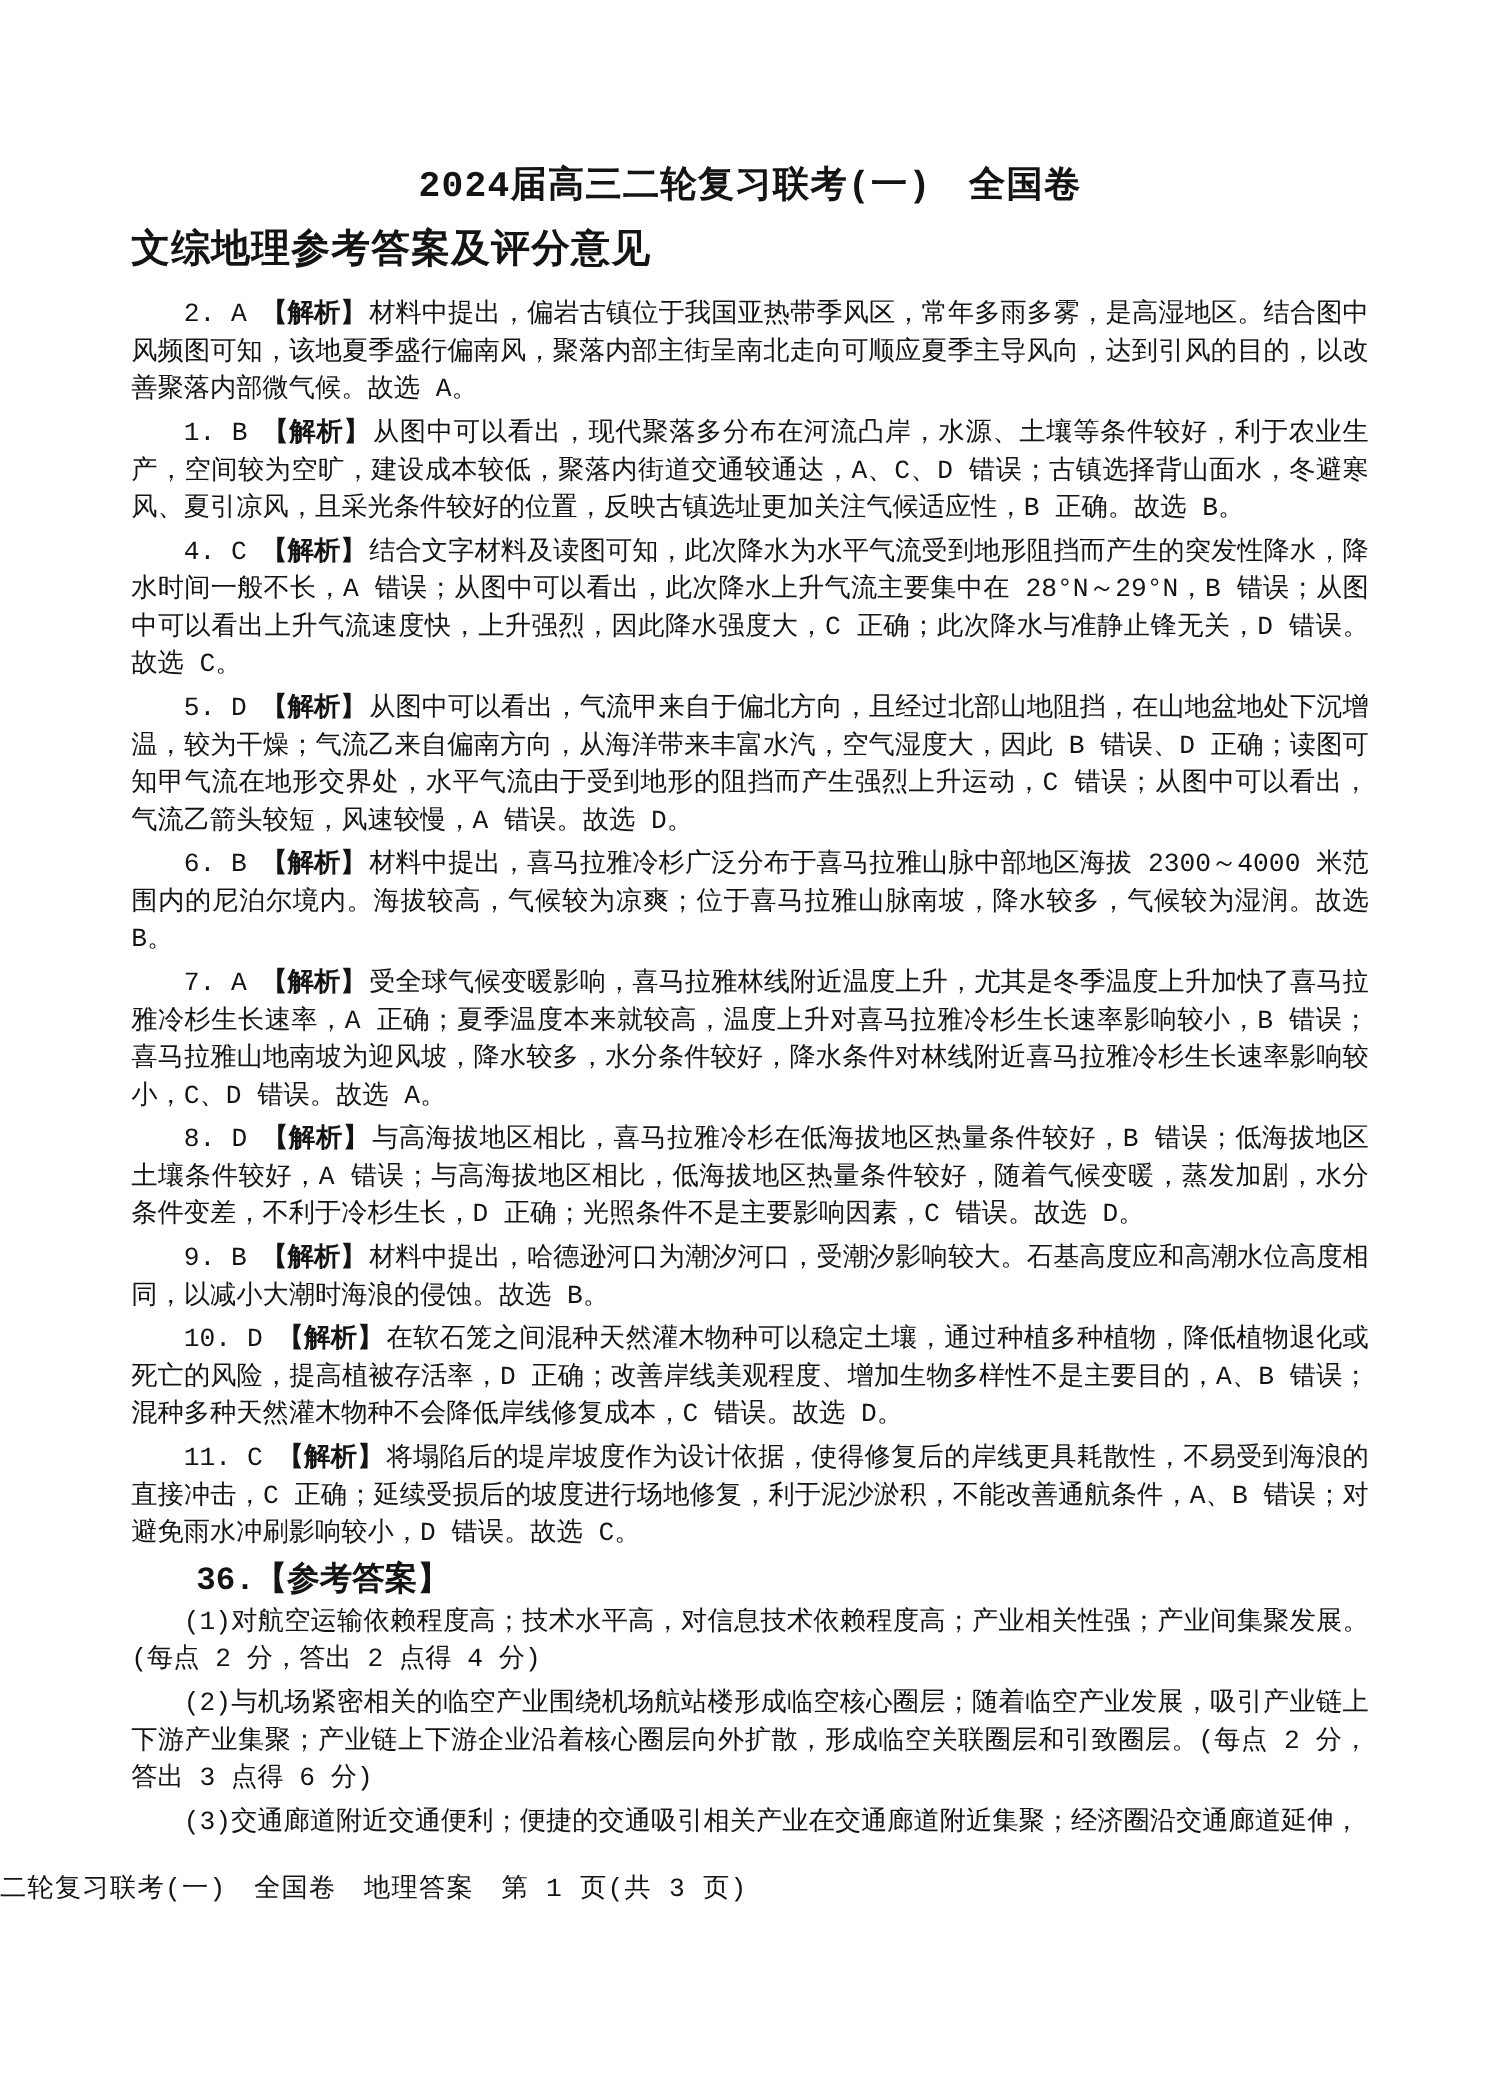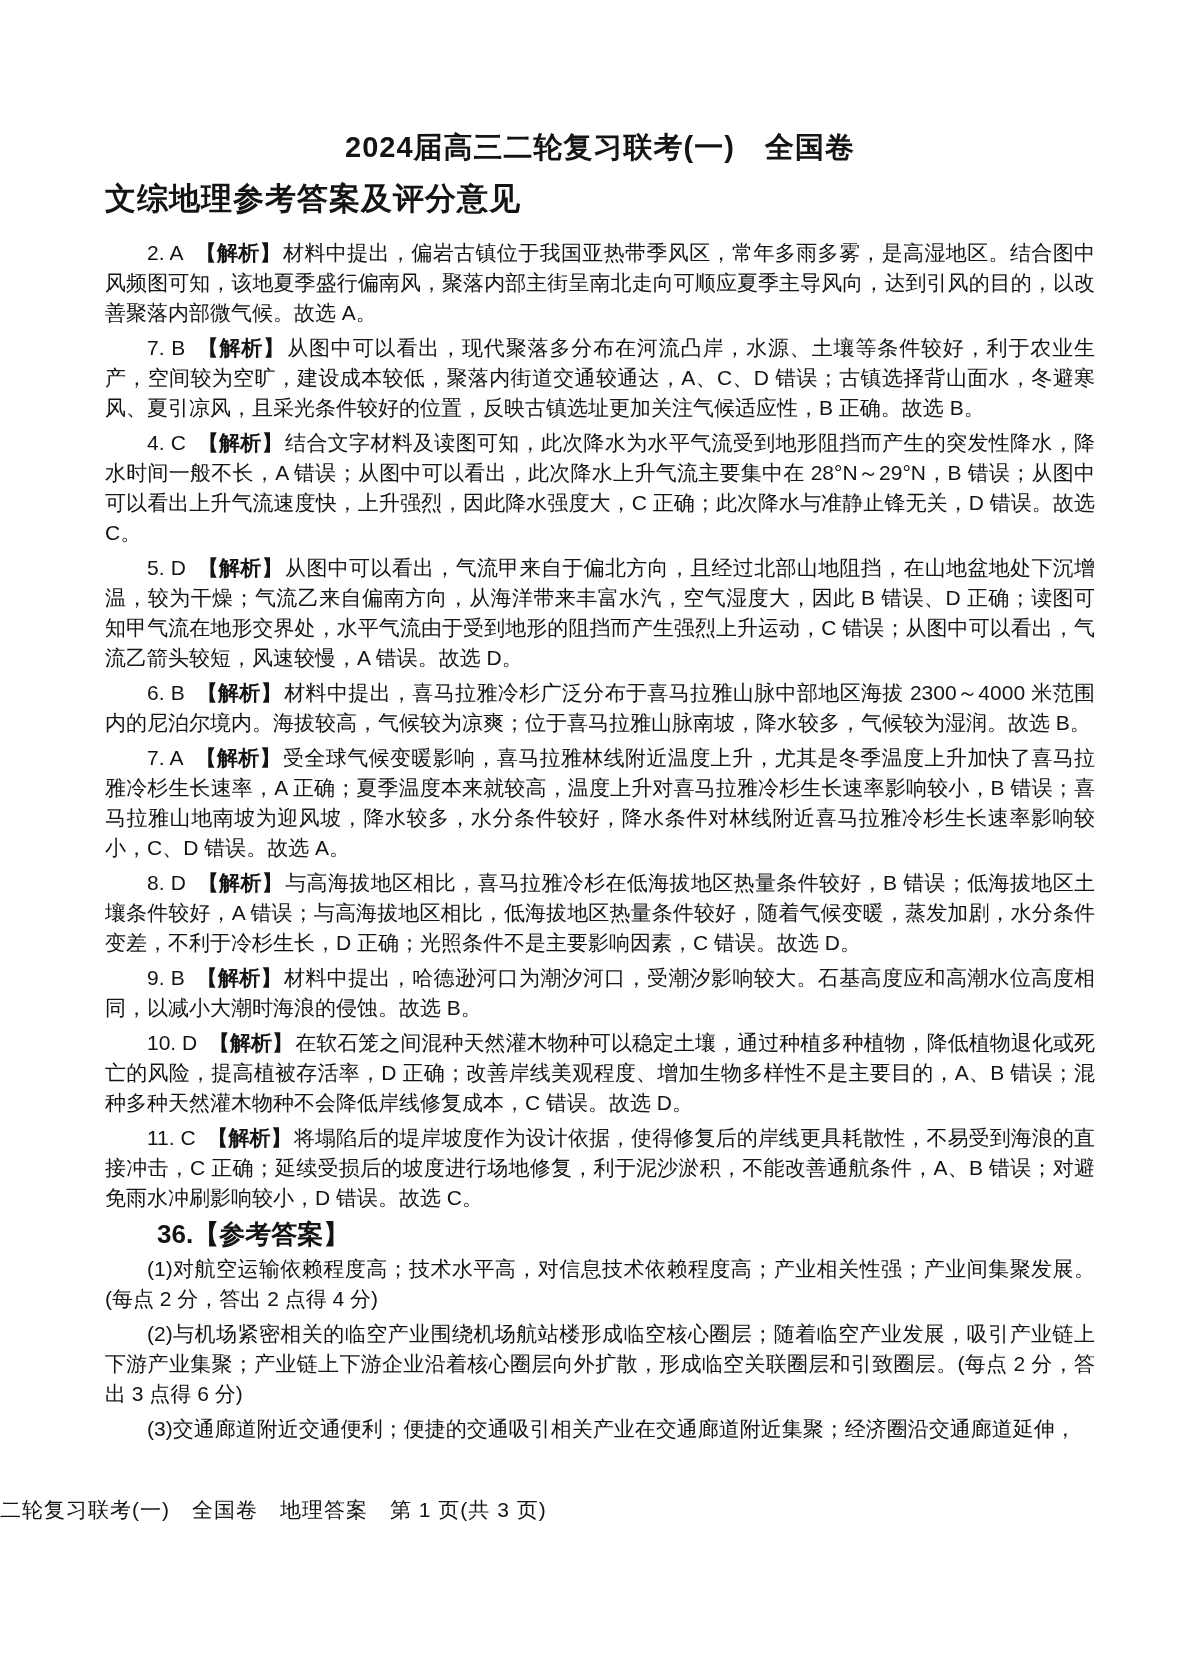--- a/index.html
+++ b/index.html
@@ -6,21 +6,21 @@
     margin: 0;
     padding: 0;
     background: #e8e8e8;
   }
   .page {
     position: relative;
     width: 1200px;
     height: 1672px;
     margin: 0 auto;
     background: #ffffff;
-    font-family: Liberation Sans, sans-serif;
+    font-family: Liberation Mono, monospace;
     color: #141414;
     box-sizing: border-box;
   }
   .content {
     width: 990px;
     margin: 0 auto;
     padding-top: 128px;
   }
   .title1 {
     font-size: 29px;
@@ -72,21 +72,21 @@
 
 <div class="page">
   <div class="content">
 
     <h1 class="title1">2024届高三二轮复习联考(一)　全国卷</h1>
     <h2 class="title2">文综地理参考答案及评分意见</h2>
 
 
     <p class="para"><span class="num">2. A</span><span class="marker">【解析】</span><span>材料中提出，偏岩古镇位于我国亚热带季风区，常年多雨多雾，是高湿地区。结合图中风频图可知，该地夏季盛行偏南风，聚落内部主街呈南北走向可顺应夏季主导风向，达到引风的目的，以改善聚落内部微气候。故选 A。</span></p>
 
-    <p class="para"><span class="num">7. B</span><span class="marker">【解析】</span><span>从图中可以看出，现代聚落多分布在河流凸岸，水源、土壤等条件较好，利于农业生产，空间较为空旷，建设成本较低，聚落内街道交通较通达，A、C、D 错误；古镇选择背山面水，冬避寒风、夏引凉风，且采光条件较好的位置，反映古镇选址更加关注气候适应性，B 正确。故选 B。</span></p>
+    <p class="para"><span class="num">1. B</span><span class="marker">【解析】</span><span>从图中可以看出，现代聚落多分布在河流凸岸，水源、土壤等条件较好，利于农业生产，空间较为空旷，建设成本较低，聚落内街道交通较通达，A、C、D 错误；古镇选择背山面水，冬避寒风、夏引凉风，且采光条件较好的位置，反映古镇选址更加关注气候适应性，B 正确。故选 B。</span></p>
 
     <p class="para"><span class="num">4. C</span><span class="marker">【解析】</span><span>结合文字材料及读图可知，此次降水为水平气流受到地形阻挡而产生的突发性降水，降水时间一般不长，A 错误；从图中可以看出，此次降水上升气流主要集中在 28°N～29°N，B 错误；从图中可以看出上升气流速度快，上升强烈，因此降水强度大，C 正确；此次降水与准静止锋无关，D 错误。故选 C。</span></p>
 
     <p class="para"><span class="num">5. D</span><span class="marker">【解析】</span><span>从图中可以看出，气流甲来自于偏北方向，且经过北部山地阻挡，在山地盆地处下沉增温，较为干燥；气流乙来自偏南方向，从海洋带来丰富水汽，空气湿度大，因此 B 错误、D 正确；读图可知甲气流在地形交界处，水平气流由于受到地形的阻挡而产生强烈上升运动，C 错误；从图中可以看出，气流乙箭头较短，风速较慢，A 错误。故选 D。</span></p>
 
     <p class="para"><span class="num">6. B</span><span class="marker">【解析】</span><span>材料中提出，喜马拉雅冷杉广泛分布于喜马拉雅山脉中部地区海拔 2300～4000 米范围内的尼泊尔境内。海拔较高，气候较为凉爽；位于喜马拉雅山脉南坡，降水较多，气候较为湿润。故选 B。</span></p>
 
     <p class="para"><span class="num">7. A</span><span class="marker">【解析】</span><span>受全球气候变暖影响，喜马拉雅林线附近温度上升，尤其是冬季温度上升加快了喜马拉雅冷杉生长速率，A 正确；夏季温度本来就较高，温度上升对喜马拉雅冷杉生长速率影响较小，B 错误；喜马拉雅山地南坡为迎风坡，降水较多，水分条件较好，降水条件对林线附近喜马拉雅冷杉生长速率影响较小，C、D 错误。故选 A。</span></p>
 
     <p class="para"><span class="num">8. D</span><span class="marker">【解析】</span><span>与高海拔地区相比，喜马拉雅冷杉在低海拔地区热量条件较好，B 错误；低海拔地区土壤条件较好，A 错误；与高海拔地区相比，低海拔地区热量条件较好，随着气候变暖，蒸发加剧，水分条件变差，不利于冷杉生长，D 正确；光照条件不是主要影响因素，C 错误。故选 D。</span></p>

